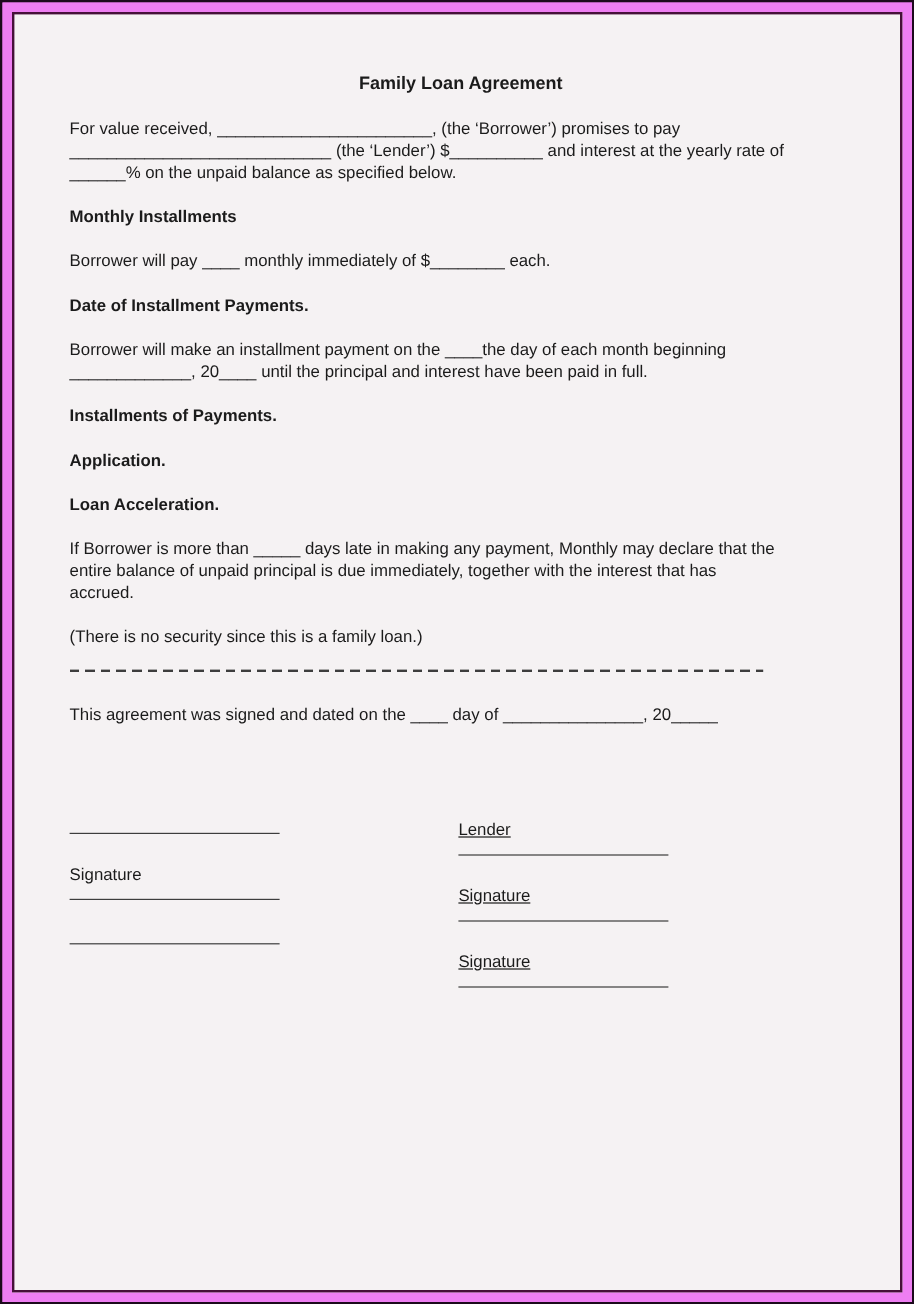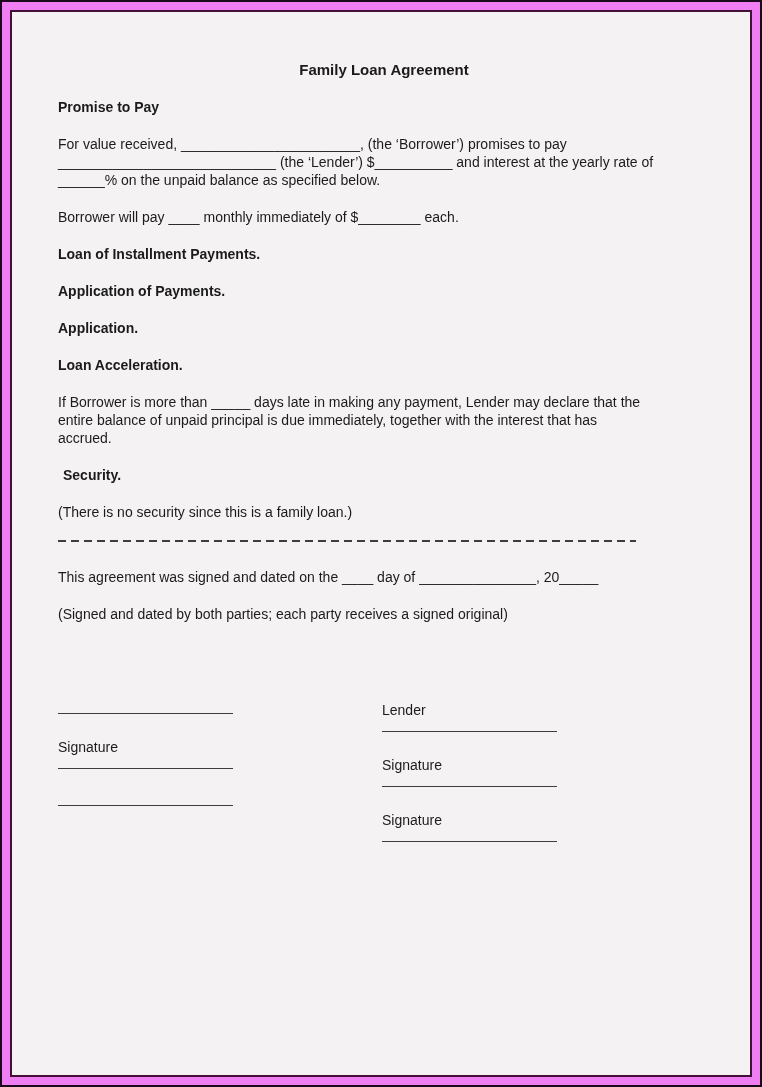--- a/index.html
+++ b/index.html
@@ -56,64 +56,64 @@
     width: 578px;
     height: 2px;
     margin: 7px 0 26px 0;
     background: repeating-linear-gradient(90deg, #3d3d3d 0px, #3d3d3d 8px, transparent 8px, transparent 13px);
   }
   .sig-block {
     display: flex;
     margin-top: 78px;
   }
   .sig-col-left { width: 324px; flex: 0 0 324px; }
-  .sig-col-right { flex: 1; }
+  .sig-col-right { flex: 1; text-decoration: underline; }
   .sig-row { margin-bottom: 24px; }
   .sig-label { line-height: 18px; }
   .sig-line {
     width: 175px;
     border-bottom: 1px solid #3d3d3d;
     height: 13px;
   }
 </style>
 </head>
 <body>
 
 <div class="page">
   <div class="page-pink">
     <div class="page-inner">
       <div class="doc">
 
         <div class="title">Family Loan Agreement</div>
 
-        <div class="heading">Promise to Pay</div>
         <div class="body">For value received, _______________________, (the ‘Borrower’) promises to pay
 ____________________________ (the ‘Lender’) $__________ and interest at the yearly rate of
 ______% on the unpaid balance as specified below.</div>
 
+        <div class="heading">Monthly Installments</div>
         <div class="body">Borrower will pay ____ monthly immediately of $________ each.</div>
 
-        <div class="heading">Loan of Installment Payments.</div>
+        <div class="heading">Date of Installment Payments.</div>
+        <div class="body">Borrower will make an installment payment on the ____the day of each month beginning
+_____________, 20____ until the principal and interest have been paid in full.</div>
 
-        <div class="heading">Application of Payments.</div>
+        <div class="heading">Installments of Payments.</div>
 
         <div class="heading">Application.</div>
 
         <div class="heading">Loan Acceleration.</div>
-        <div class="body">If Borrower is more than _____ days late in making any payment, Lender may declare that the
+        <div class="body">If Borrower is more than _____ days late in making any payment, Monthly may declare that the
 entire balance of unpaid principal is due immediately, together with the interest that has
 accrued.</div>
 
-        <div class="heading indented">Security.</div>
         <div class="body">(There is no security since this is a family loan.)</div>
 
         <div class="divider"></div>
 
         <div class="body">This agreement was signed and dated on the ____ day of _______________, 20_____</div>
-        <div class="body">(Signed and dated by both parties; each party receives a signed original)</div>
 
         <div class="sig-block">
           <div class="sig-col-left">
             <div class="sig-row">
               <div class="sig-line"></div>
             </div>
             <div class="sig-row">
               <div class="sig-label">Signature</div>
               <div class="sig-line"></div>
             </div>

